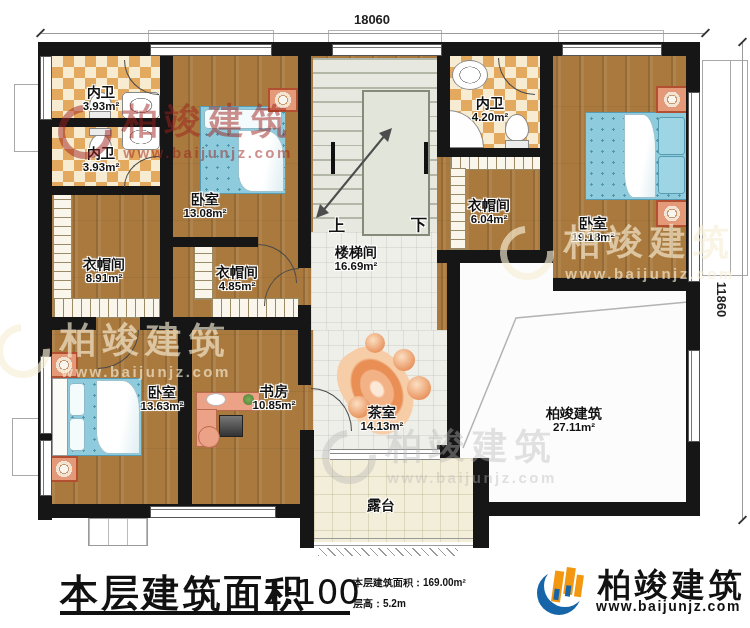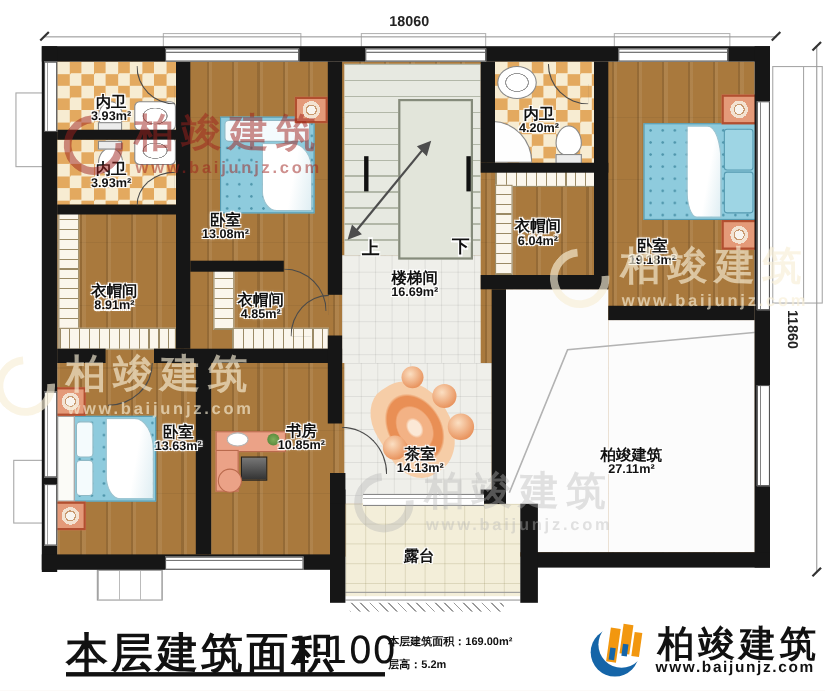--- a/index.html
+++ b/index.html
@@ -236,21 +236,21 @@
     <span class="ar">13.08m²</span>
   </div>
 <div class="rlabel" style="left:104px;top:271px">
   <span class="nm">衣帽间</span>
     <span class="ar">8.91m²</span>
   </div>
 <div class="rlabel" style="left:237px;top:279px">
   <span class="nm">衣帽间</span>
     <span class="ar">4.85m²</span>
   </div>
-<div class="rlabel" style="left:377px;top:259px">
+<div class="rlabel" style="left:356px;top:259px">
   <span class="nm">楼梯间</span>
     <span class="ar">16.69m²</span>
   </div>
 <div class="updown" style="left:337px;top:226px">上</div>
 <div class="updown" style="left:419px;top:225px">下</div>
 <div class="rlabel" style="left:490px;top:110px">
   <span class="nm">内卫</span>
     <span class="ar">4.20m²</span>
   </div>
 <div class="rlabel" style="left:489px;top:212px">

